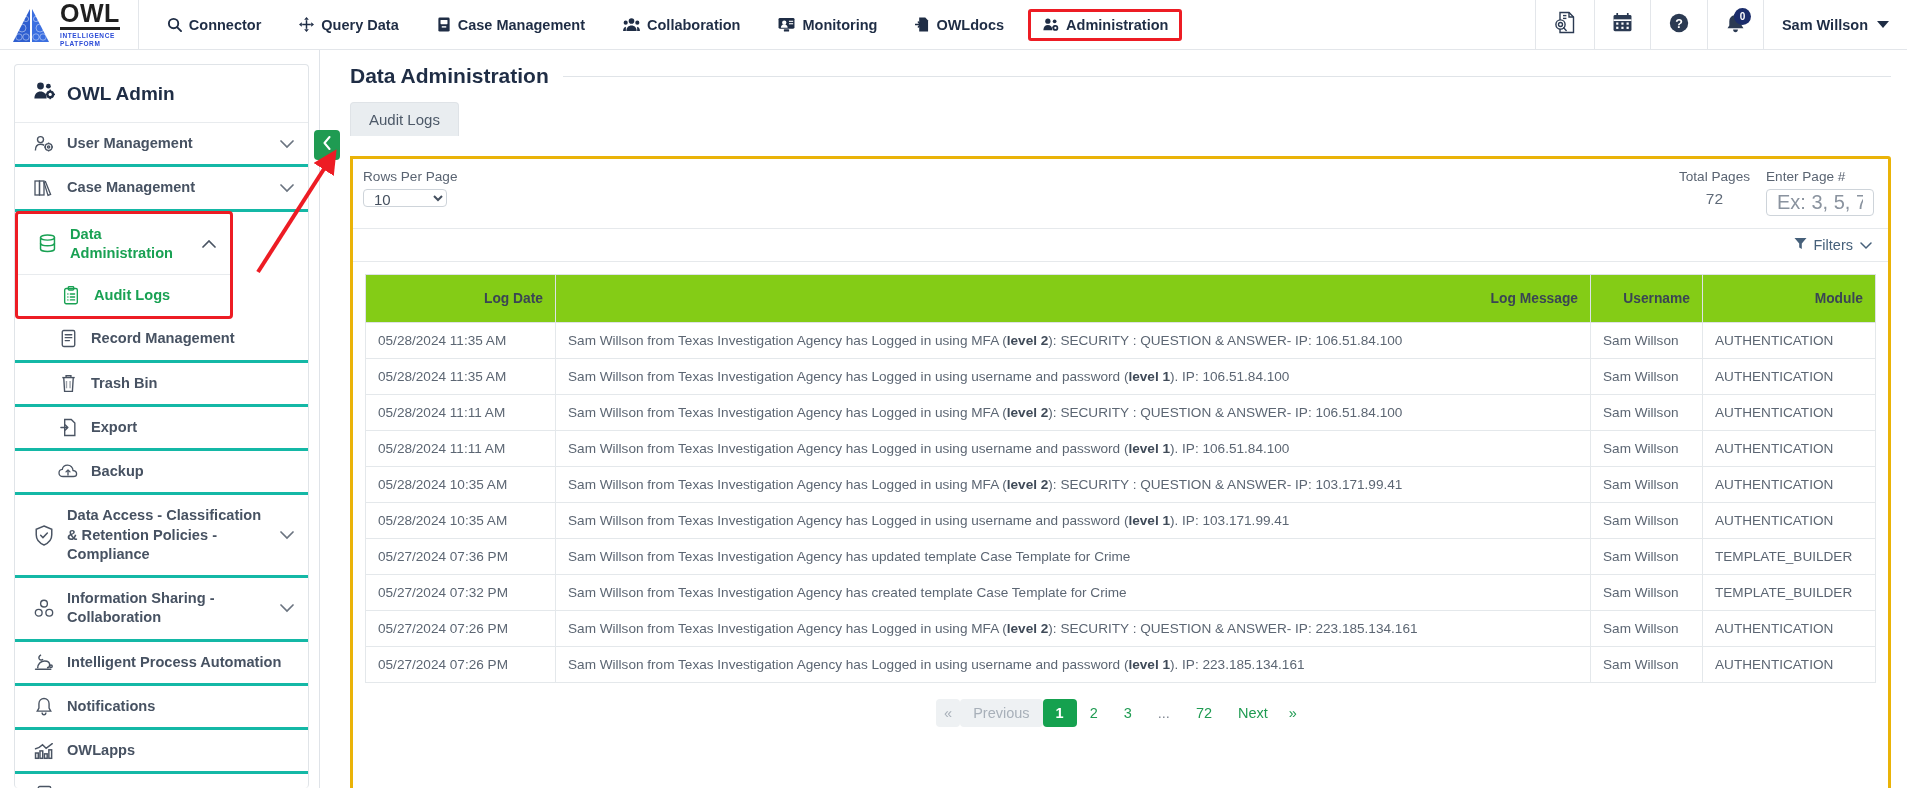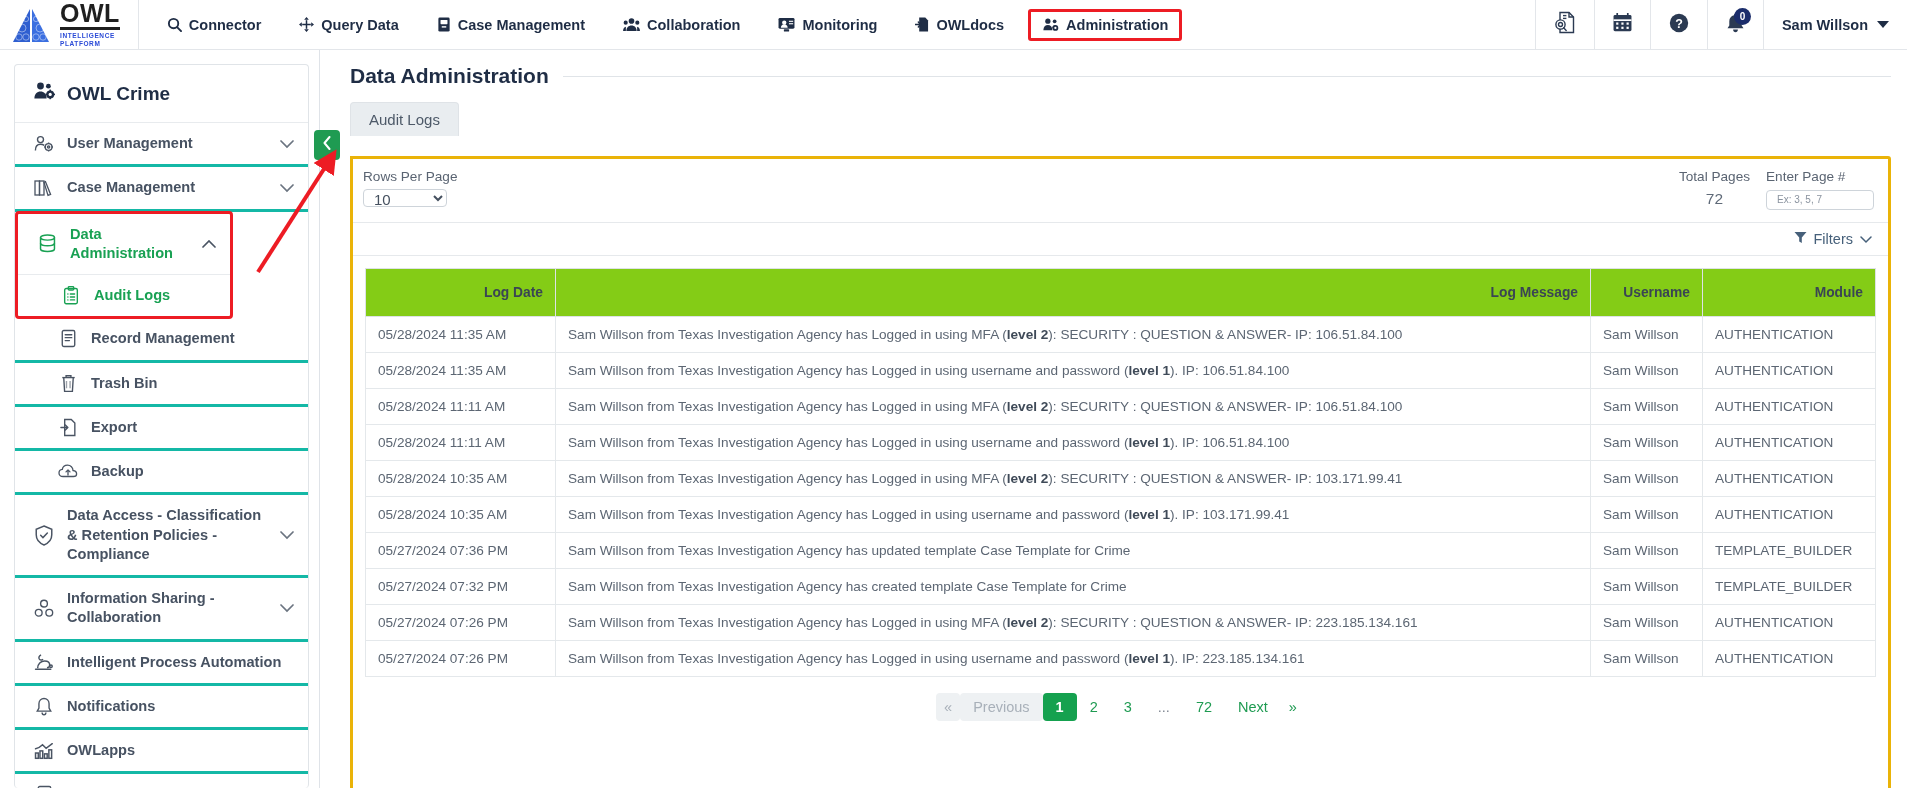--- a/index.html
+++ b/index.html
@@ -204,23 +204,23 @@
     font-size: 15px; color: #45505f;
     padding: 0 6px;
     background: #fff;
     font-family: "Liberation Sans", sans-serif;
   }
   .panel-top .spacer { flex: 1; }
   .pagecount-group { display: flex; gap: 16px; align-items: flex-start; padding-top: 0; }
   .tp-col { text-align: center; }
   .tp-val { font-size: 15.5px; color: #5f6a78; margin-top: 6px; }
   .page-input {
-    width: 108px; height: 20px;
+    width: 108px; height: 27px;
     border: 1px solid #ced4da; border-radius: 4px;
-    font-size: 10px; color: #6b7480;
+    font-size: 20px; color: #6b7480;
     padding: 0 10px;
     font-family: "Liberation Sans", sans-serif;
   }
   .page-input::placeholder { color: #8a939f; }
 
   .filters-bar {
     display: flex; justify-content: flex-end; align-items: center;
     padding: 8px 16px;
     border-bottom: 1px solid #e6e9ec;
   }
@@ -462,21 +462,21 @@
               <path d="M1.4 17.5 C1.4 13 4.1 10.6 7.5 10.6 C10.9 10.6 13.6 13 13.6 17.5 Z"></path>
             <circle cx="15.4" cy="5.2" r="2.4"></circle>
             <circle cx="17.2" cy="13.4" r="4"></circle>
               <circle cx="17.2" cy="13.4" r="1.6" fill="#fff"></circle>
             <rect x="16.4" y="8.6" width="1.6" height="2"></rect>
               <rect x="16.4" y="16.2" width="1.6" height="2"></rect>
             <rect x="12.4" y="12.6" width="2" height="1.6"></rect>
               <rect x="20" y="12.6" width="2" height="1.6"></rect>
           </svg>
         </span>
-        <span>OWL Crime</span>
+        <span>OWL Admin</span>
       </div>
 
       <div class="sb-item">
         <span class="ico">
           <svg width="20" height="18" viewBox="0 0 20 18" fill="none" stroke="#4a5463" stroke-width="1.4">
             <circle cx="6.5" cy="4.6" r="3"></circle>
               <path d="M1.4 15.4 C1.4 11.4 3.6 9.2 6.5 9.2 C8 9.2 9.2 9.6 10.2 10.4"></path>
             <circle cx="14.6" cy="12" r="3.4"></circle>
               <circle cx="14.6" cy="12" r="1.1"></circle>
             <path d="M14.6 7.6 V9 M14.6 15 V16.4 M10.2 12 H11.6 M17.6 12 H19"></path>

